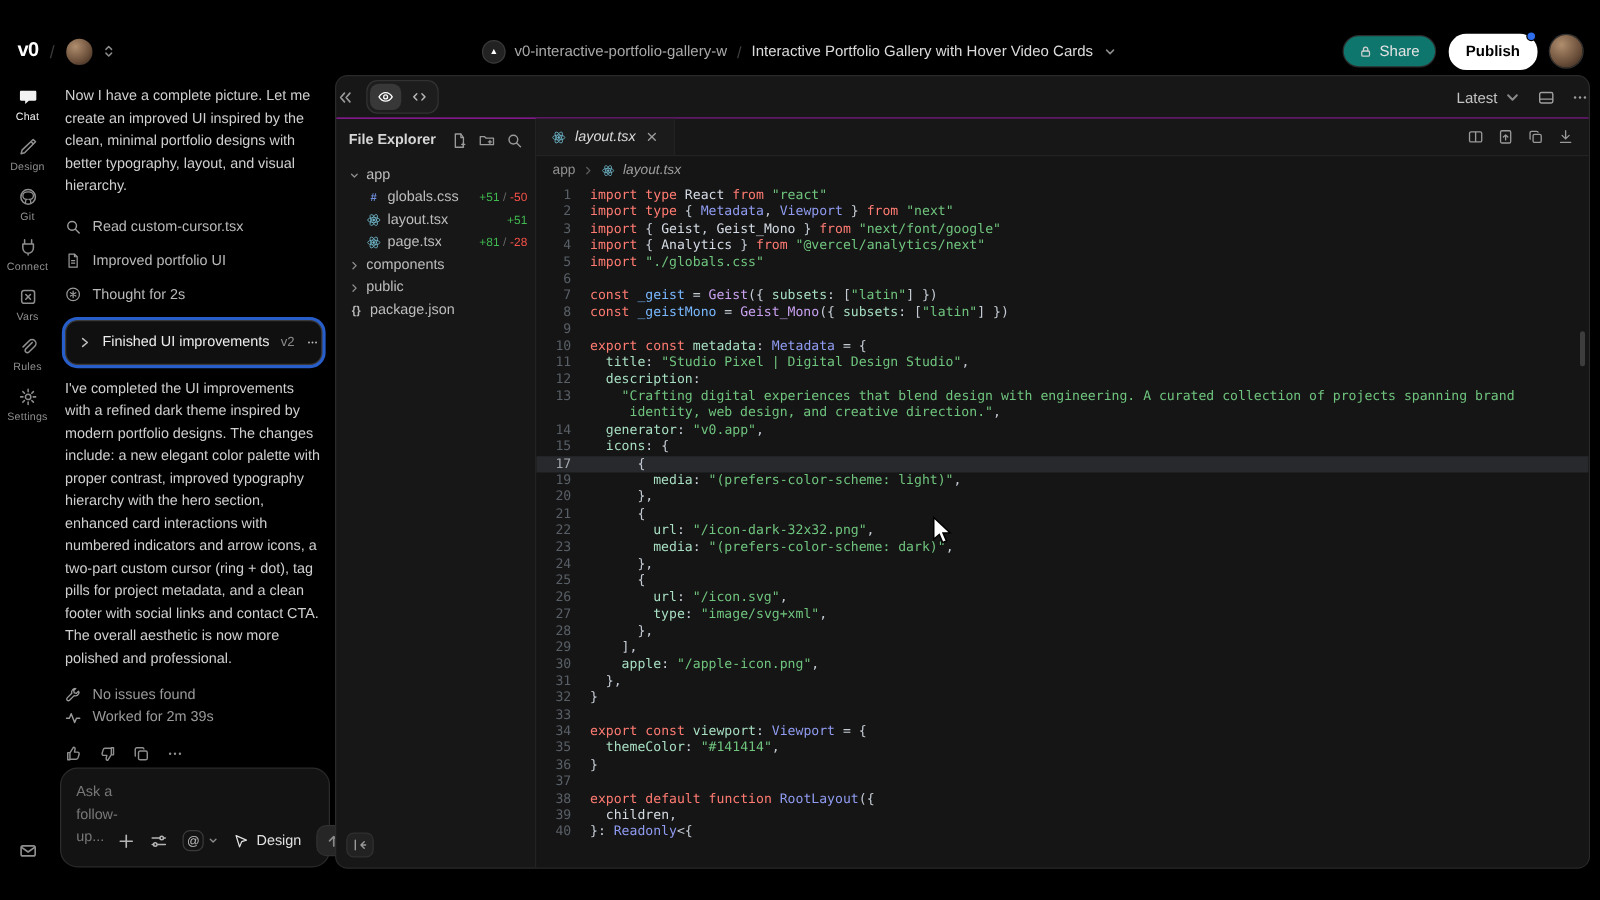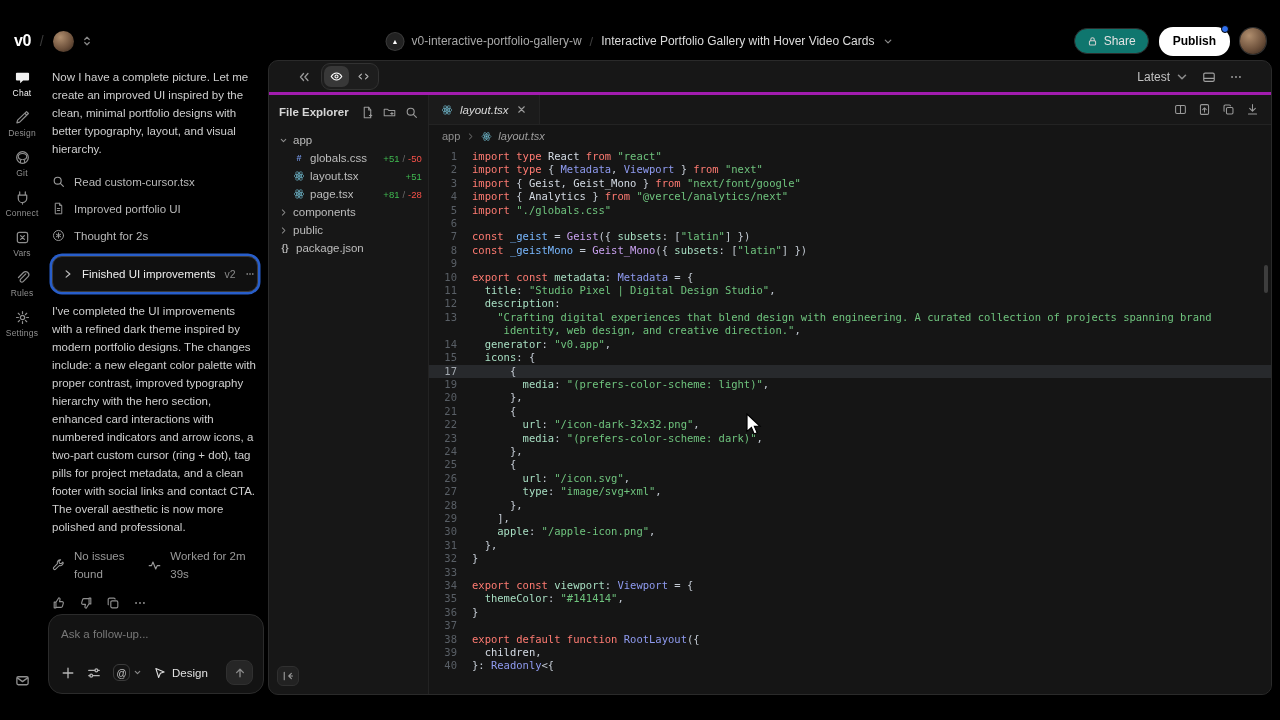--- a/index.html
+++ b/index.html
@@ -50,48 +50,48 @@
   .chat-steps { margin-top:10px; }
   .chat-step { display:flex; align-items:center; gap:9px; height:27px; color:#b9b9b9; cursor:pointer; }
   .chat-step .icon { width:13px; height:13px; color:#9a9a9a; }
   #version-card { margin:7px 0 10px 0; background:#101010; border:1px solid #3a3a3a;
     border-radius:10px; box-shadow:0 0 0 2.5px rgba(47,111,237,.85); padding:8px 10px;
     display:flex; align-items:center; gap:9px; cursor:pointer; }
   #version-card .icon { width:10px; height:10px; color:#bdbdbd; }
   .vc-label { flex:1; font-size:11.5px; color:#ededed; white-space:nowrap; }
   .vc-version { font-size:10.5px; color:#8a8a8a; }
   .vc-more { width:13px; height:13px; color:#9a9a9a; }
-  .chat-status { margin-top:11px; display:flex; flex-direction:row; }
+  .chat-status { margin-top:11px; display:flex; flex-direction:column; }
   .status-row { display:flex; align-items:center; gap:9px; color:#9a9a9a; }
   .status-row .icon { width:13px; height:13px; }
   #chat-actions { display:flex; align-items:center; gap:13px; margin-top:13px; color:#8f8f8f; }
   #chat-actions .icon { width:14px; height:14px; cursor:pointer; }
 
   #chat-input { position:absolute; left:4px; right:4px; bottom:26px; height:80px;
     background:#131313; border:1px solid #2b2b2b; border-radius:14px; padding:10px 10px 8px 12px;
-    display:flex; flex-direction:column; }
+    display:flex; }
   .input-ph { color:#787878; font-size:11.5px; }
   .input-toolbar { margin-top:auto; display:flex; align-items:center; gap:12px; color:#b5b5b5; }
   .input-toolbar .icon { width:14px; height:14px; cursor:pointer; }
   .atbox { display:flex; align-items:center; gap:3px; cursor:pointer; }
   .at-sq { width:17px; height:17px; border:1px solid #3a3a3a; border-radius:6px;
     display:grid; place-items:center; font-size:10px; color:#c0c0c0; }
   .atbox .chev { width:9px; height:9px; }
   .mode-chip { display:flex; align-items:center; gap:6px; color:#e0e0e0; font-size:11.5px; cursor:pointer; }
   .mode-chip .icon { width:12px; height:12px; }
   .send-btn { margin-left:auto; width:27px; height:25px; border-radius:8px; background:#262626;
     border:1px solid #303030; display:grid; place-items:center; color:#8a8a8a; cursor:pointer; }
   .send-btn .icon { width:12px; height:12px; }
 
   
   #editor-panel { position:absolute; left:268px; top:60px; right:8px; bottom:25px;
     background:#171717; border:1px solid #2a2a2a; border-radius:10px; overflow:hidden;
     display:flex; flex-direction:column; }
   #ed-topbar { height:34px; flex:none; display:flex; align-items:center; gap:10px;
-    padding:0 28px; border-bottom:3px solid #a21caf; }
+    padding:0 0; border-bottom:1px solid #a21caf; }
   #collapse-left { width:14px; height:14px; color:#9a9a9a; cursor:pointer; }
   .toggle-pill { display:flex; gap:2px; background:#1d1d1d; border:1px solid #323232;
     border-radius:9px; padding:2px; }
   .toggle-btn { width:25px; height:21px; border-radius:7px; display:grid; place-items:center;
     color:#b5b5b5; cursor:pointer; }
   .toggle-btn .icon { width:13px; height:13px; }
   .toggle-btn.on { background:#383838; color:#fff; }
   #ed-topbar-right { margin-left:auto; display:flex; align-items:center; gap:13px; color:#9f9f9f; }
   .latest { display:flex; align-items:center; gap:5px; font-size:12px; color:#c3c3c3; cursor:pointer; }
   #ed-topbar-right .icon { width:14px; height:14px; cursor:pointer; }

